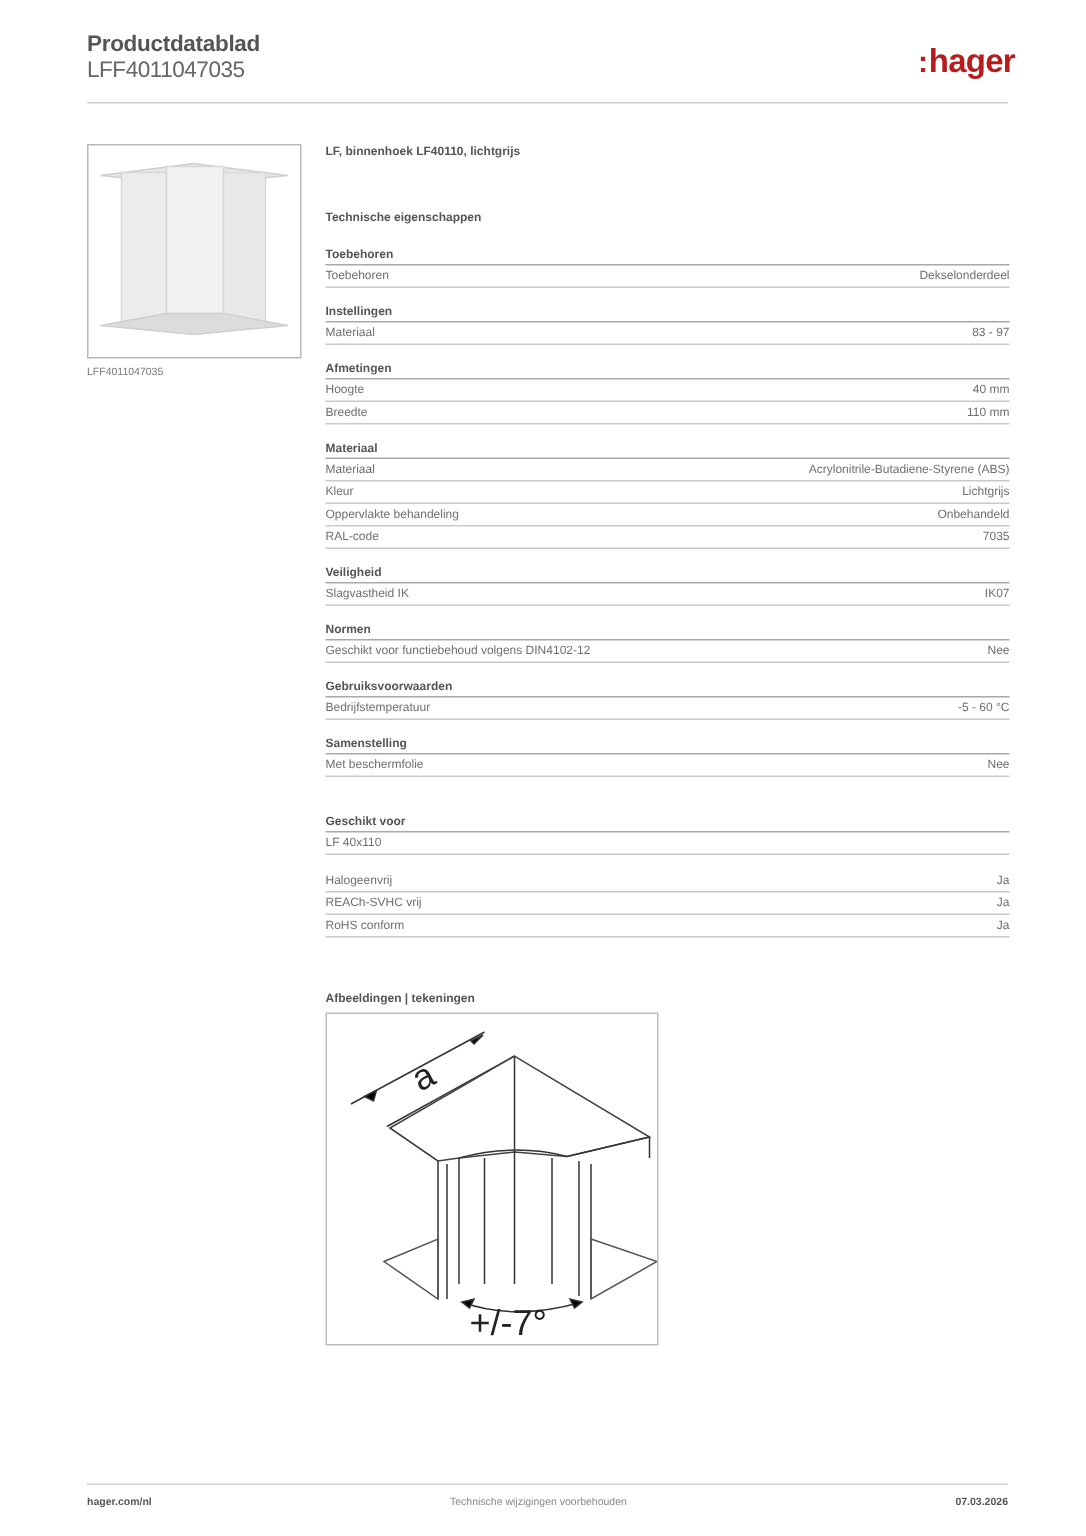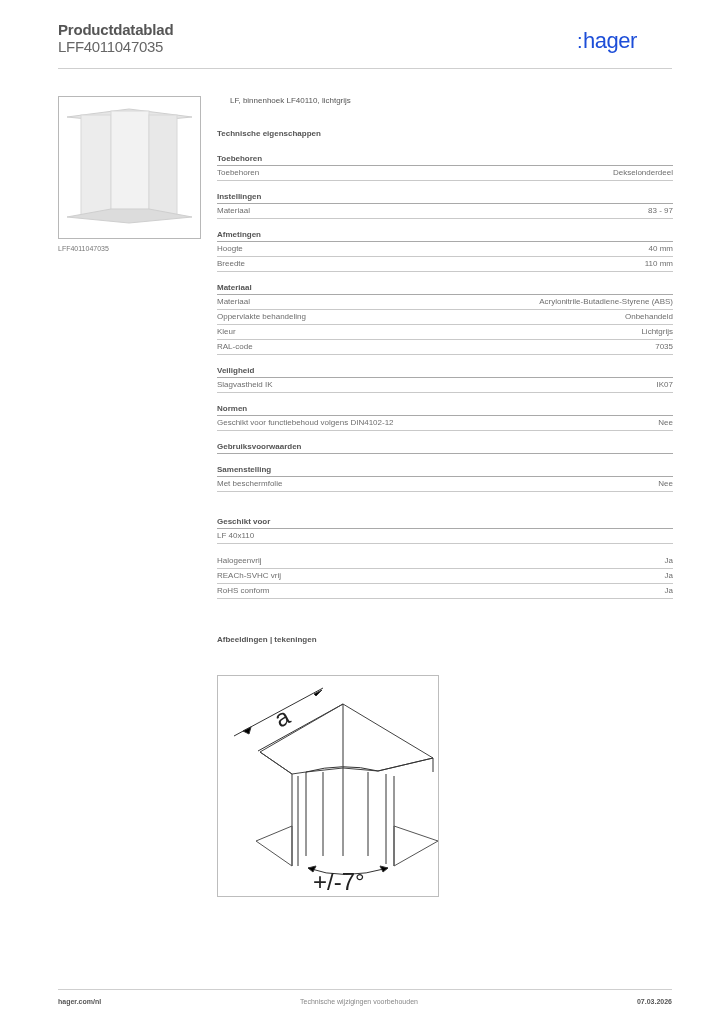--- a/index.html
+++ b/index.html
@@ -1,28 +1,28 @@
 <!DOCTYPE html>
 <html><head>
 <meta charset="utf-8">
 <style>
   html, body { margin:0; padding:0; background:#ffffff; }
   body { width:724px; height:1024px; position:relative; font-family:"Liberation Sans", sans-serif; color:#6b6b6b; overflow:hidden; }
   .hdr-title { position:absolute; left:58px; top:21px; font-size:15px; font-weight:bold; color:#555; letter-spacing:-0.2px; }
   .hdr-sub { position:absolute; left:58px; top:38px; font-size:15px; color:#666; letter-spacing:-0.3px; }
-  .logo { position:absolute; left:577px; top:28px; font-size:22px; font-weight:normal; color:#1d4ed8; letter-spacing:-0.5px; }
+  .logo { position:absolute; left:612px; top:28px; font-size:22px; font-weight:bold; color:#b91c1c; letter-spacing:-0.5px; }
   .logo .dots { font-size:20px; margin-right:1px; }
   .hdr-rule { position:absolute; left:58px; top:68px; width:614px; height:1px; background:#cfcfcf; }
 
   .thumb { position:absolute; left:58px; top:96px; width:143px; height:143px; border:1px solid #b8b8b8; box-sizing:border-box; background:#fff; }
   .thumb-cap { position:absolute; left:58px; top:245px; font-size:7px; color:#777; }
 
   .main { position:absolute; left:217px; top:96px; width:456px; }
-  .prod-title { font-size:8px; font-weight:normal; color:#555; height:14px;margin-left:13px; }
-  .tech-title { font-size:8px; font-weight:bold; color:#555; margin-top:19px; height:14px; }
+  .prod-title { font-size:8px; font-weight:bold; color:#555; height:14px; }
+  .tech-title { font-size:8px; font-weight:bold; color:#555; margin-top:30px; height:14px; }
   .section { margin-top:10px; }
   .sec-head { font-size:8px; font-weight:bold; color:#555; height:12px; line-height:12px; border-bottom:1px solid #a9a9a9; }
   .row { display:flex; justify-content:space-between; font-size:8px; color:#6e6e6e; height:14px; line-height:14px; border-bottom:1px solid #c9c9c9; }
   .gap { height:14px; }
   .drawing-title { font-size:8px; font-weight:bold; color:#555; margin-top:36px; }
   .drawing { position:absolute; left:217px; top:675px; width:222px; height:222px; border:1px solid #bdbdbd; box-sizing:border-box; background:#fff; }
 
   .foot-rule { position:absolute; left:58px; top:989px; width:614px; height:1px; background:#cfcfcf; }
   .foot-l { position:absolute; left:58px; top:998px; font-size:7px; font-weight:bold; color:#555; }
   .foot-c { position:absolute; left:300px; top:998px; font-size:7px; color:#888; }
@@ -76,26 +76,26 @@
           <span>110 mm</span>
         </div>
       </div>
       <div class="section">
         <div class="sec-head">Materiaal</div>
         <div class="row">
           <span>Materiaal</span>
           <span>Acrylonitrile-Butadiene-Styrene (ABS)</span>
         </div>
         <div class="row">
+          <span>Kleur</span>
+          <span>Lichtgrijs</span>
+        </div>
+        <div class="row">
           <span>Oppervlakte behandeling</span>
           <span>Onbehandeld</span>
-        </div>
-        <div class="row">
-          <span>Kleur</span>
-          <span>Lichtgrijs</span>
         </div>
         <div class="row">
           <span>RAL-code</span>
           <span>7035</span>
         </div>
       </div>
       <div class="section">
         <div class="sec-head">Veiligheid</div>
         <div class="row">
           <span>Slagvastheid IK</span>
@@ -104,20 +104,24 @@
       </div>
       <div class="section">
         <div class="sec-head">Normen</div>
         <div class="row">
           <span>Geschikt voor functiebehoud volgens DIN4102-12</span>
           <span>Nee</span>
         </div>
       </div>
       <div class="section">
         <div class="sec-head">Gebruiksvoorwaarden</div>
+        <div class="row">
+          <span>Bedrijfstemperatuur</span>
+          <span>-5 - 60 °C</span>
+        </div>
       </div>
       <div class="section">
         <div class="sec-head">Samenstelling</div>
         <div class="row">
           <span>Met beschermfolie</span>
           <span>Nee</span>
         </div>
       </div>
     </div>
   <div class="gap"></div>

